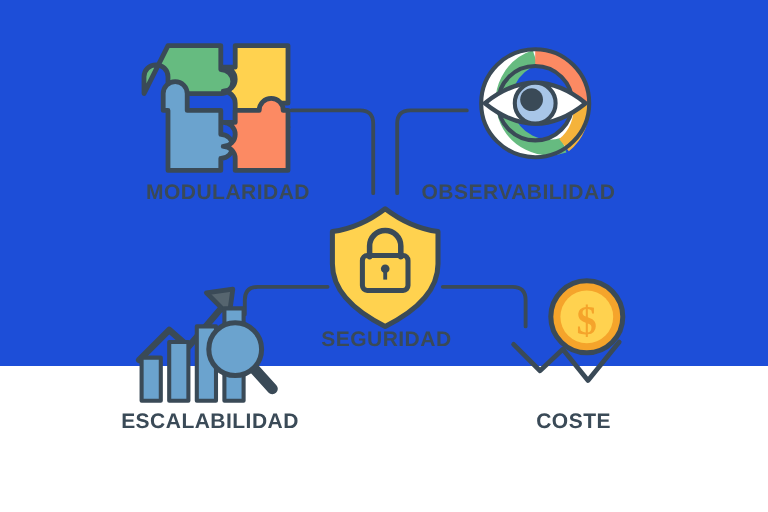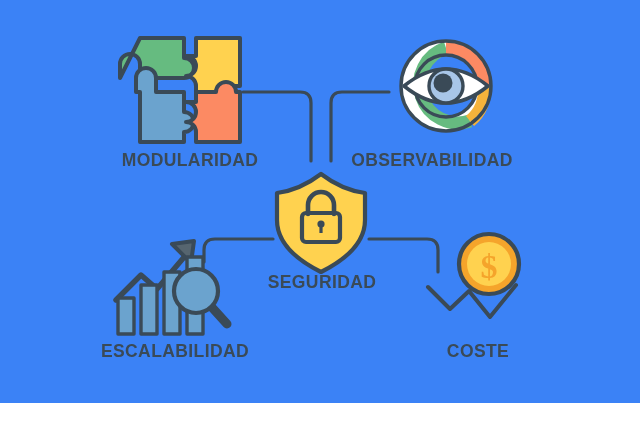--- a/index.html
+++ b/index.html
@@ -8,22 +8,22 @@
   }
   body {
     width: 640px;
     height: 427px;
     overflow: hidden;
     font-family: "Liberation Sans", sans-serif;
   }
   .canvas {
     position: relative;
     width: 640px;
-    height: 403px;
-    background: #3b82f6;
+    height: 305px;
+    background: #1d4ed8;
   }
   .canvas svg.diagram {
     position: absolute;
     top: 0;
     left: 0;
     width: 640px;
     height: 427px;
   }
   .label {
     font-family: "Liberation Sans", sans-serif;

